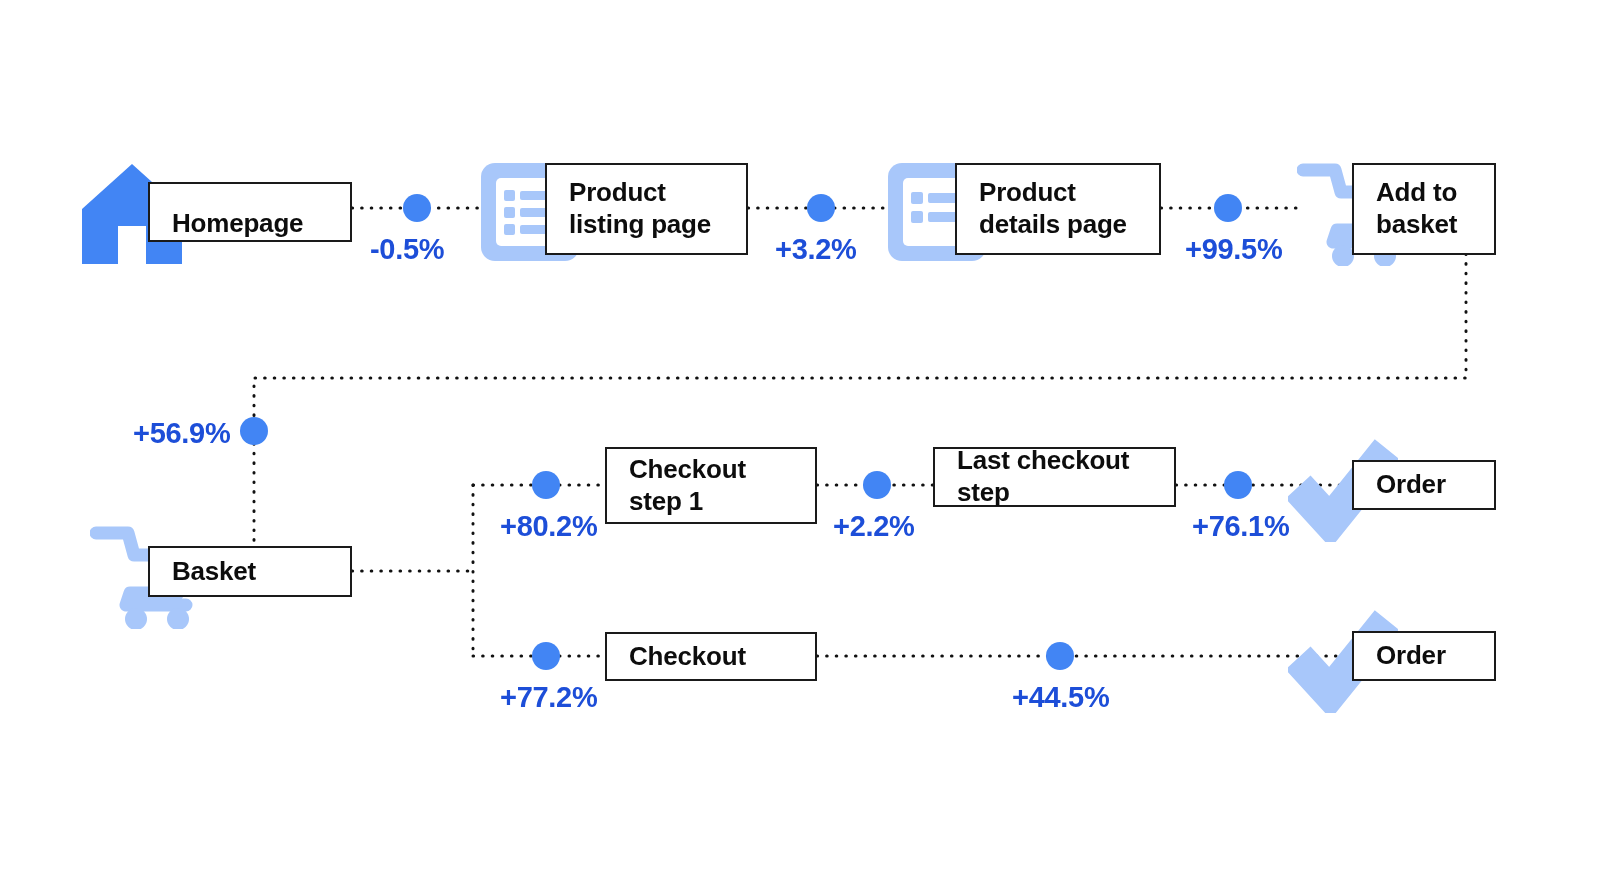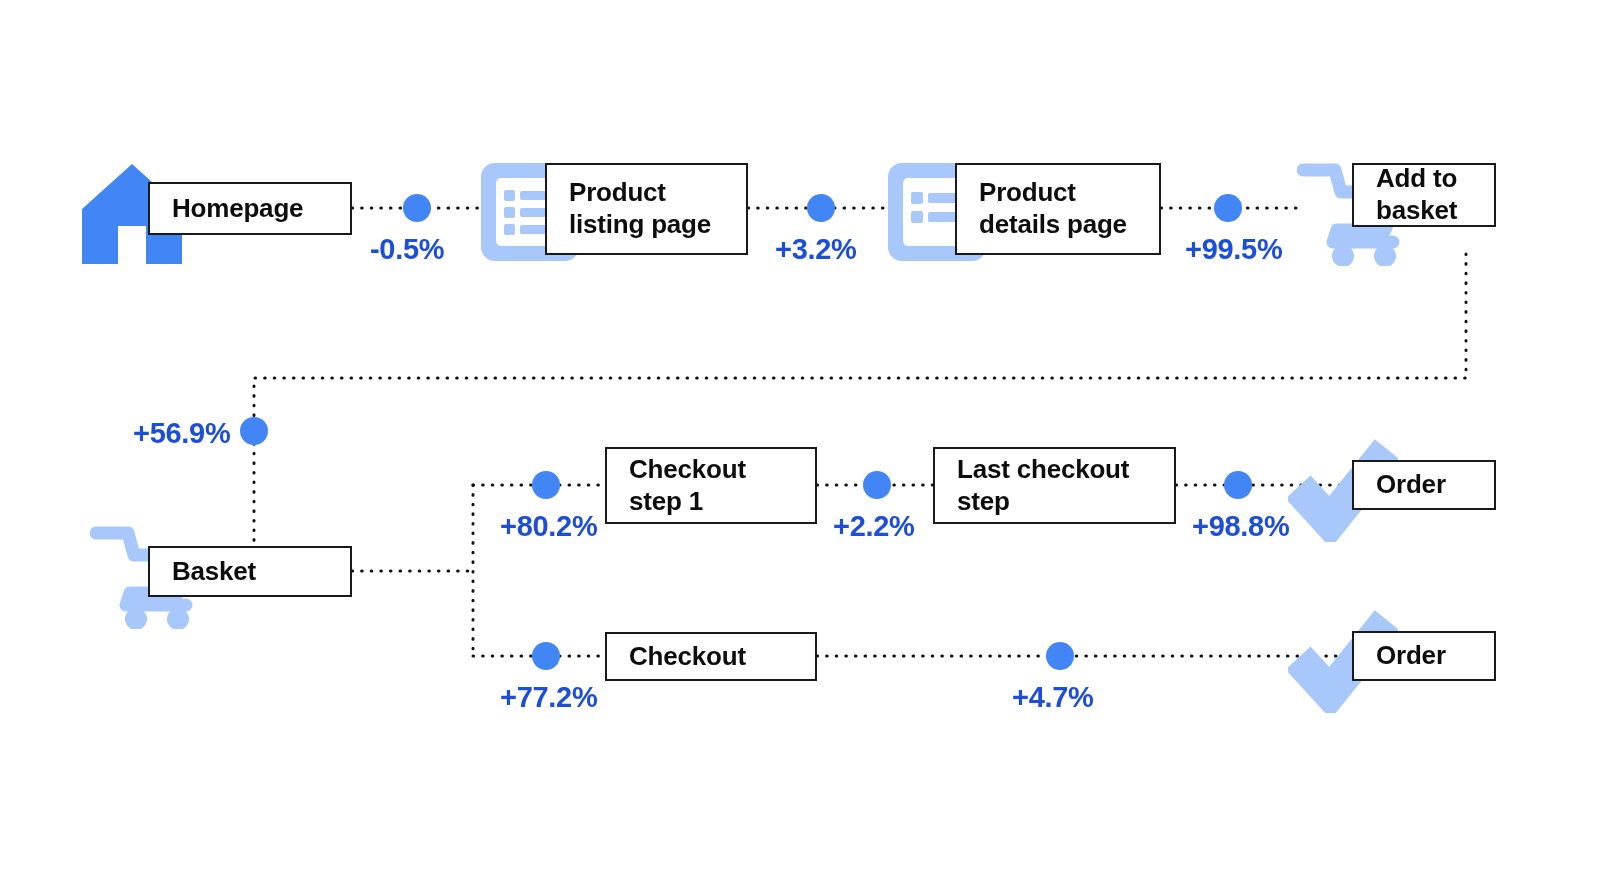--- a/index.html
+++ b/index.html
@@ -140,49 +140,49 @@
   </svg>
 
   <svg class="icon" style="left:1288px; top:432px;" width="110" height="110" viewBox="0 0 110 110">
     <path d="M10 55 L42 90 L100 18" fill="none" stroke="#A8C7FA" stroke-width="34" stroke-linecap="butt" stroke-linejoin="miter"></path>
   </svg>
 
   <svg class="icon" style="left:1288px; top:603px;" width="110" height="110" viewBox="0 0 110 110">
     <path d="M10 55 L42 90 L100 18" fill="none" stroke="#A8C7FA" stroke-width="34" stroke-linecap="butt" stroke-linejoin="miter"></path>
   </svg>
 
-  <div class="node" style="left:148px; top:182px; width:204px; height:53px;">
+  <div class="node" style="left:148px; top:182px; width:204px; height:60px;align-items:flex-end;">
     <span class="label">Homepage</span>
   </div>
 
   <div class="node" style="left:545px; top:163px; width:203px; height:92px;">
     <span class="label">Product
 listing page</span>
   </div>
 
   <div class="node" style="left:955px; top:163px; width:206px; height:92px;">
     <span class="label">Product
 details page</span>
   </div>
 
-  <div class="node" style="left:1352px; top:163px; width:144px; height:64px;">
+  <div class="node" style="left:1352px; top:163px; width:144px; height:92px;">
     <span class="label">Add to
 basket</span>
   </div>
 
   <div class="node" style="left:148px; top:546px; width:204px; height:51px;">
     <span class="label">Basket</span>
   </div>
 
   <div class="node" style="left:605px; top:447px; width:212px; height:77px;">
     <span class="label">Checkout
 step 1</span>
   </div>
 
-  <div class="node" style="left:933px; top:447px; width:243px; height:77px;">
+  <div class="node" style="left:933px; top:447px; width:243px; height:60px;">
     <span class="label">Last checkout
 step</span>
   </div>
 
   <div class="node" style="left:1352px; top:460px; width:144px; height:50px;">
     <span class="label">Order</span>
   </div>
 
   <div class="node" style="left:605px; top:632px; width:212px; height:49px;">
     <span class="label">Checkout</span>
@@ -201,17 +201,17 @@
   <div class="dot" style="left:1224px; top:471px;"></div>
   <div class="dot" style="left:532px; top:642px;"></div>
   <div class="dot" style="left:1046px; top:642px;"></div>
 
   <div class="metric" style="left:370px; top:233px;">-0.5%</div>
   <div class="metric" style="left:775px; top:233px;text-align:right;">+3.2%</div>
   <div class="metric" style="left:1185px; top:233px;">+99.5%</div>
   <div class="metric" style="left:133px; top:417px;">+56.9%</div>
   <div class="metric" style="left:500px; top:510px;">+80.2%</div>
   <div class="metric" style="left:833px; top:510px;">+2.2%</div>
-  <div class="metric" style="left:1192px; top:510px;">+98.8%</div>
+  <div class="metric" style="left:1192px; top:510px;">+76.1%</div>
   <div class="metric" style="left:500px; top:681px;">+77.2%</div>
-  <div class="metric" style="left:1012px; top:681px;">+4.7%</div>
+  <div class="metric" style="left:1012px; top:681px;">+44.5%</div>
 
 </div>
 
 </body></html>

